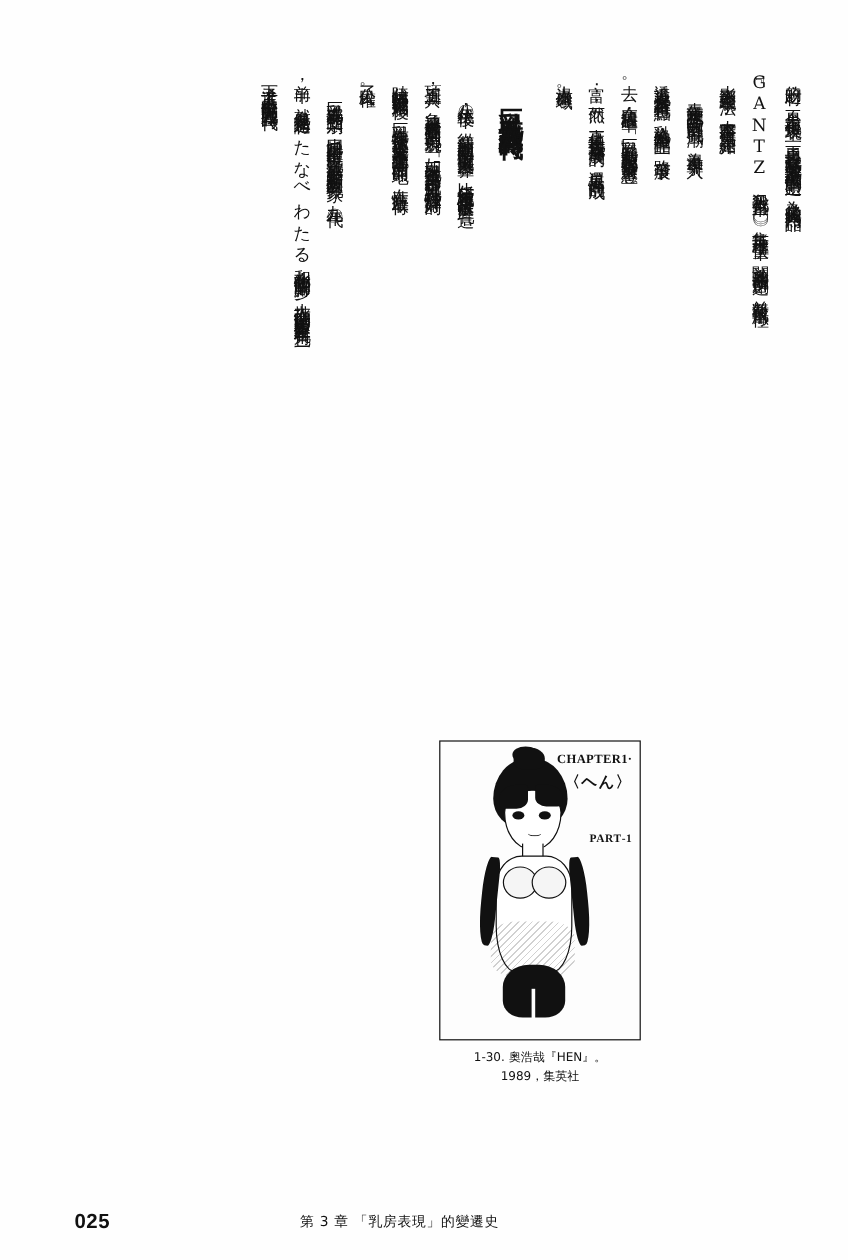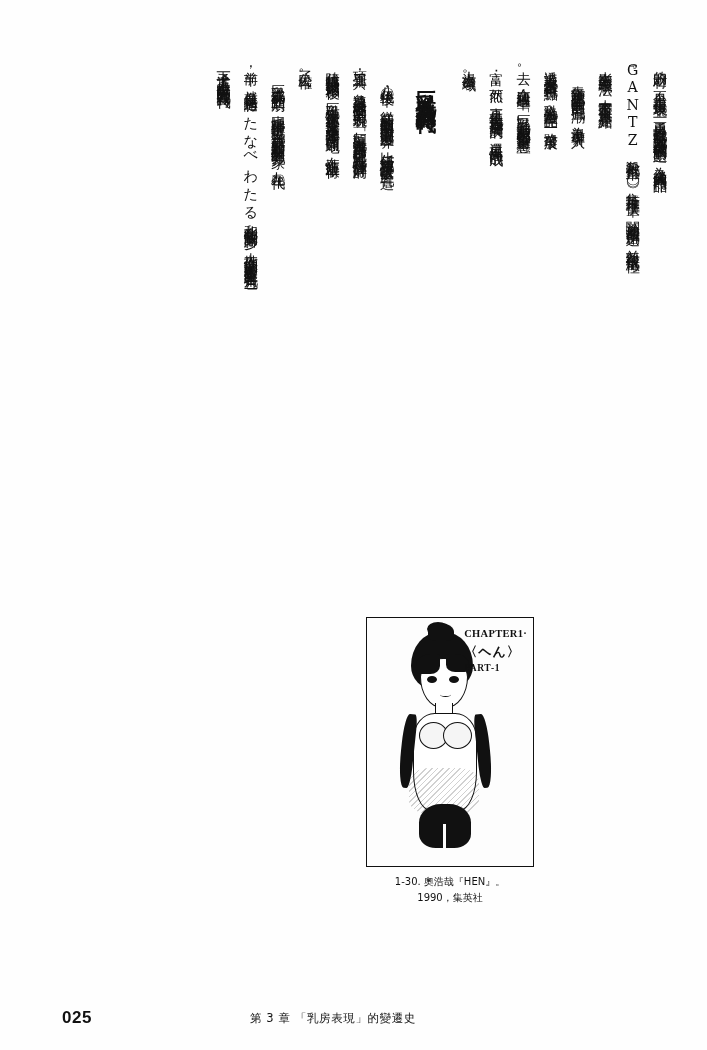--- a/index.html
+++ b/index.html
@@ -73,36 +73,37 @@
     height: 248px;
     border: 1.3px solid #111;
     background: #fdfdfd;
     position: relative;
     overflow: hidden;
   }
   .fig-caption-top {
     position: absolute;
     right: 6px;
     top: 8px;
-    text-align: left;
+    text-align: right;
     font-family: "Liberation Serif", serif;
     font-size: 10.5px;
     line-height: 1.5;
     font-weight: bold;
     letter-spacing: .3px;
   }
   .fig-caption-top .sub {
     font-size: 13px;
     font-weight: bold;
     letter-spacing: 1px;
   }
   .fig-caption-top .part {
     font-size: 9.5px;
     font-weight: bold;
     letter-spacing: .5px;
+    margin-top: 32px;
   }
   .fig-credit {
     margin-top: 7px;
     font-family: "DejaVu Sans", sans-serif;
     font-size: 10px;
     line-height: 1.6;
     color: #111;
     text-align: center;
   }
 
@@ -301,21 +302,21 @@
         <div class="leg-gap"></div>
       </div>
       <div class="fig-caption-top">
         <div>CHAPTER1·</div>
         <div class="sub">〈ヘん〉</div>
         <div class="part">PART‑1</div>
       </div>
     </div>
     <div class="fig-credit">
       <div>1-30. 奧浩哉『HEN』。</div>
-      <div>1990，集英社</div>
+      <div>1989，集英社</div>
     </div>
   </div>
 
   <div class="footer">
     <div class="page-number">025</div>
     <div class="running-head">第 3 章 「乳房表現」的變遷史</div>
   </div>
 
 </div>
 

